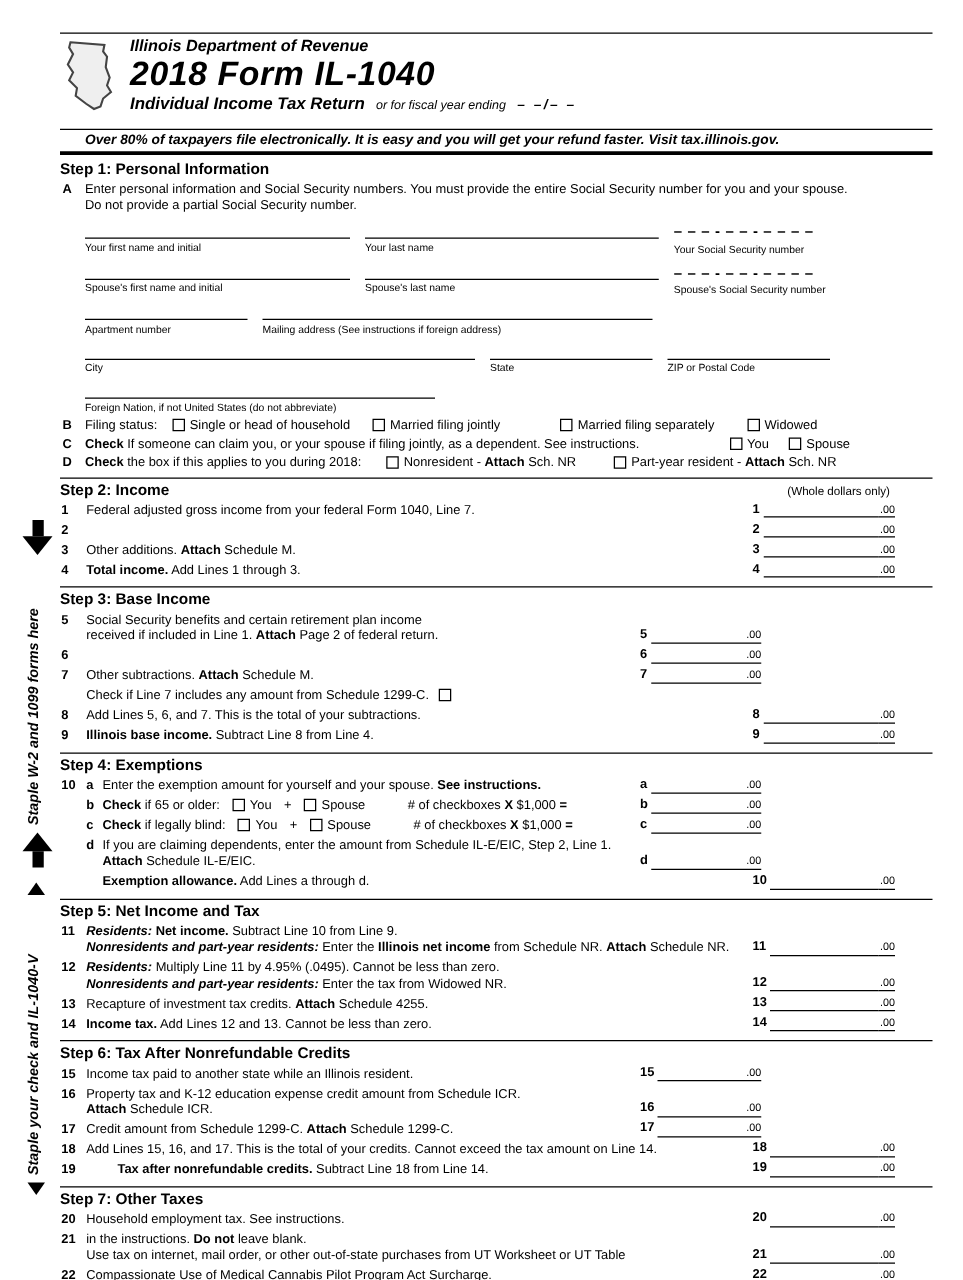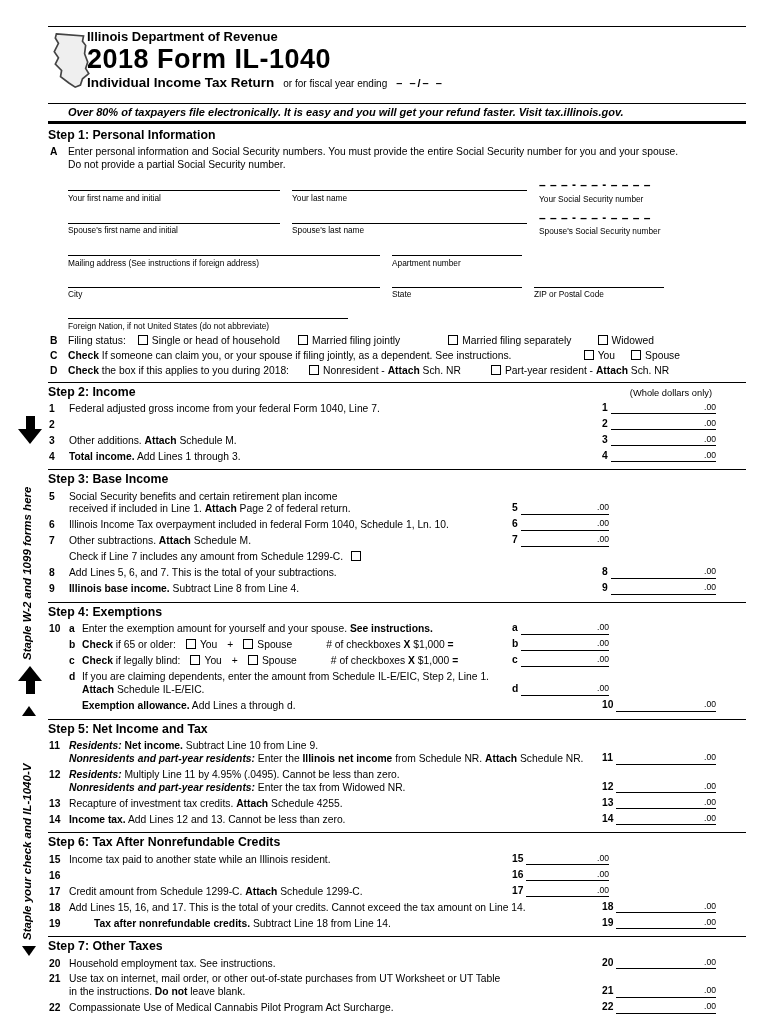--- a/index.html
+++ b/index.html
@@ -4,21 +4,21 @@
 <style>
   * { margin:0; padding:0; box-sizing:border-box; }
   html,body { background:#fff; }
   .page { position:relative; width:770px; height:1024px; background:#fff; color:#000;
           font-family:"Liberation Sans", sans-serif; overflow:hidden; }
   .content { position:absolute; left:48px; top:26px; width:698px; }
 
   .top-rule { border-top:1.5px solid #000; }
   .hdr-row { position:relative; min-height:76px; }
   .logo { position:absolute; left:0; top:3px; }
-  .hdr { margin-left:39px; padding-top:2px; }
+  .hdr { margin-left:56px; padding-top:2px;font-style:italic; }
   .hdr-agency { font-size:13px; font-weight:bold; }
   .hdr-title { font-size:27px; font-weight:bold; line-height:30px; letter-spacing:.5px; }
   .hdr-sub { display:flex; align-items:baseline; gap:9px; padding:1px 0 4px; }
   .hdr-sub .sub { font-size:13.5px; font-weight:bold; }
   .hdr-sub .fiscal { font-size:10px; }
   .hdr-sub .blanks { font-size:11px; font-weight:bold; letter-spacing:2px; }
   .tagline { border-top:1px solid #000; border-bottom:3px solid #000; font-size:11px;
              font-weight:bold; font-style:italic; padding:2px 0 3px 20px; }
 
   .step-head { border-top:1.5px solid #000; display:flex; justify-content:space-between;
@@ -135,27 +135,27 @@
           <div class="wline"></div>
           <div class="flabel">Spouse's last name</div>
         </div>
         <div class="field ssnf" style="width:205px">
           <div class="ssn-dashes">– – –   -   – –   -   – – – –</div>
           <div class="flabel">Spouse's Social Security number</div>
         </div>
       </div>
 
       <div class="frow">
+        <div class="field" style="width:130px">
+          <div class="wline"></div>
+          <div class="flabel">Apartment number</div>
+        </div>
         <div class="field" style="width:312px">
           <div class="wline"></div>
           <div class="flabel">Mailing address  (See instructions if foreign address)</div>
-        </div>
-        <div class="field" style="width:130px">
-          <div class="wline"></div>
-          <div class="flabel">Apartment number</div>
         </div>
       </div>
 
       <div class="frow">
         <div class="field" style="width:312px">
           <div class="wline"></div>
           <div class="flabel">City</div>
         </div>
         <div class="field" style="width:130px">
           <div class="wline"></div>
@@ -261,21 +261,20 @@
           <div><span>received if included in Line 1. </span><span style="font-weight: bold;">Attach</span><span> Page 2 of federal return.</span></div>
         </span>
         <span class="amt mid">
             <span class="aref">5</span>
             <span class="arule"></span>
             <span class="acents">.00</span>
           </span>
       </div>
       <div class="lrow">
         <span class="lnum">6</span>
-        <span class="ltext"><span>Illinois Income Tax overpayment included in federal Form 1040, Schedule 1, Ln. 10.</span></span>
         <span class="amt mid">
             <span class="aref">6</span>
             <span class="arule"></span>
             <span class="acents">.00</span>
           </span>
       </div>
       <div class="lrow">
         <span class="lnum">7</span>
         <span class="ltext"><span>Other subtractions. </span><span style="font-weight: bold;">Attach</span><span> Schedule M.</span></span>
         <span class="amt mid">
@@ -452,20 +451,24 @@
         <span class="ltext"><span>Income tax paid to another state while an Illinois resident.</span></span>
         <span class="amt mid">
             <span class="aref">15</span>
             <span class="arule"></span>
             <span class="acents">.00</span>
           </span>
       </div>
 
       <div class="lrow">
         <span class="lnum">16</span>
+        <span class="ltext">
+          <div><span>Property tax and K-12 education expense credit amount from Schedule ICR.</span></div>
+          <div><span style="font-weight: bold;">Attach</span><span> Schedule ICR.</span></div>
+        </span>
         <span class="amt mid">
             <span class="aref">16</span>
             <span class="arule"></span>
             <span class="acents">.00</span>
           </span>
       </div>
 
       <div class="lrow">
         <span class="lnum">17</span>
         <span class="ltext"><span>Credit amount from Schedule 1299-C. </span><span style="font-weight: bold;">Attach</span><span> Schedule 1299-C.</span></span>
@@ -508,22 +511,22 @@
         <span class="amt far">
             <span class="aref">20</span>
             <span class="arule"></span>
             <span class="acents">.00</span>
           </span>
       </div>
 
       <div class="lrow">
         <span class="lnum">21</span>
         <span class="ltext">
+          <div><span>in the instructions. </span><span style="font-weight: bold;">Do not</span><span> leave blank.</span></div>
           <div><span>Use tax on internet, mail order, or other out-of-state purchases from UT Worksheet or UT Table</span></div>
-          <div><span>in the instructions. </span><span style="font-weight: bold;">Do not</span><span> leave blank.</span></div>
         </span>
         <span class="amt far">
             <span class="aref">21</span>
             <span class="arule"></span>
             <span class="acents">.00</span>
           </span>
       </div>
 
       <div class="lrow">
         <span class="lnum">22</span>

